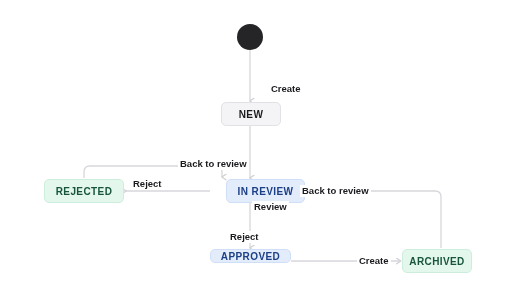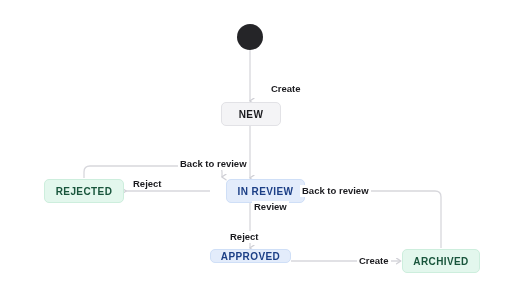--- a/index.html
+++ b/index.html
@@ -108,21 +108,21 @@
   </div>
 
   <div class="node node-blue" style="left:226px; top:179px; width:79px; height:24px;text-align:right;">
     <span>IN REVIEW</span>
   </div>
 
   <div class="node node-blue" style="left:210px; top:249px; width:81px; height:14px;">
     <span>APPROVED</span>
   </div>
 
-  <div class="node node-green" style="left:402px; top:249px; width:78px; height:24px;">
+  <div class="node node-green" style="left:402px; top:249px; width:70px; height:24px;">
     <span>ARCHIVED</span>
   </div>
 
   <div class="edge-label" style="left:233px; top:83px;margin-left:36px;">Create</div>
 
   <div class="edge-label" style="left:178px; top:158px;">Back to review</div>
 
   <div class="edge-label" style="left:252px; top:161px;margin-top:40px;">Review</div>
 
   <div class="edge-label" style="left:131px; top:178px;">Reject</div>

